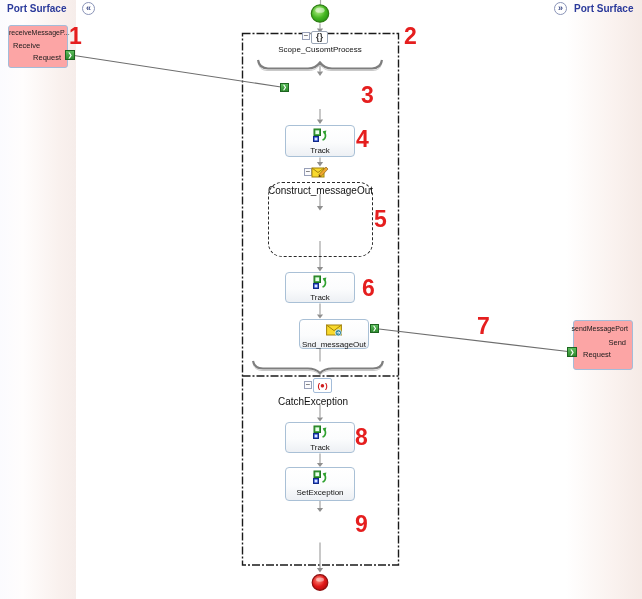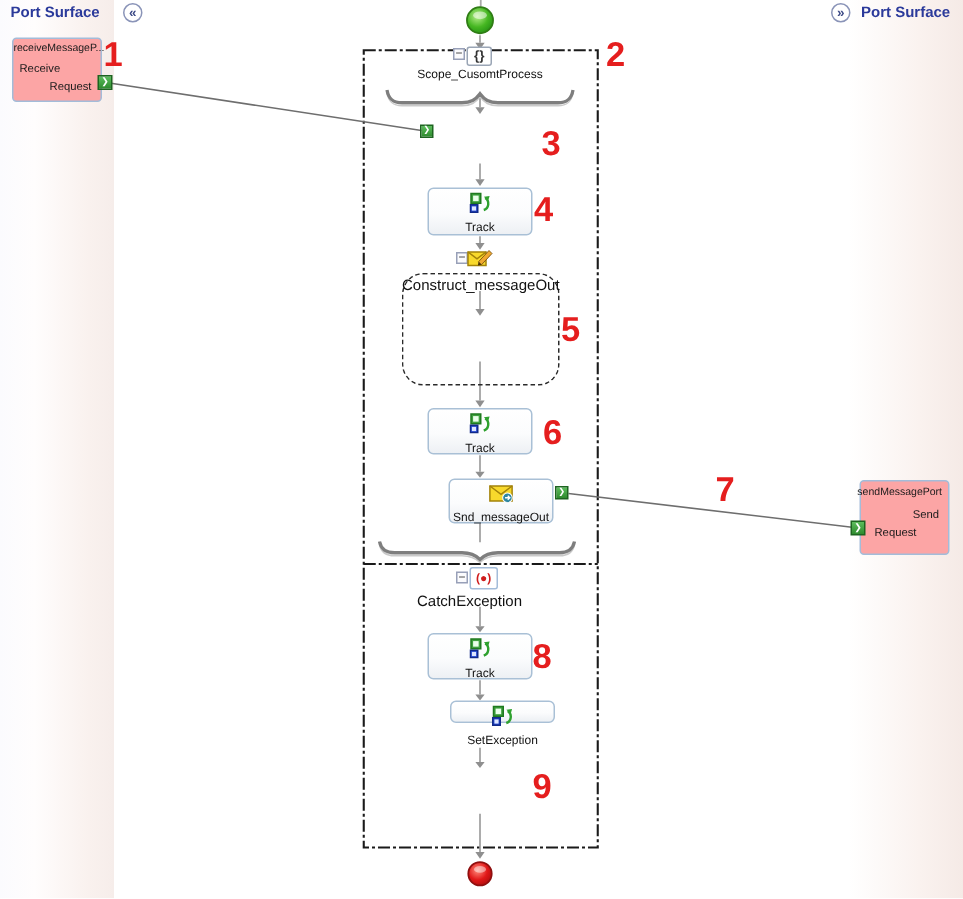--- a/index.html
+++ b/index.html
@@ -202,21 +202,21 @@
           <rect x="2.4" y="2.4" width="3.7" height="3.7" fill="#eaffea"></rect>
           <rect x="0.5" y="8.5" width="5" height="5" fill="#2244cc" stroke="#112a88"></rect>
           <rect x="1.6" y="9.6" width="2.8" height="2.8" fill="#dde6ff"></rect>
           <path d="M9.5,12 C13,11 13.6,6 10.5,4" fill="none" stroke="#2fa12f" stroke-width="1.6"></path>
           <path d="M12.4,6 L9.6,3.2 L13.4,2.6 Z" fill="#2fa12f"></path>
         </svg>
     </span>
     <span class="lbl">Track</span>
   </div>
 
-  <div class="shape" style="left:300px;top:467px;height:15px;">
+  <div class="shape" style="left:285px;top:467px;height:34px;">
     <span class="ic">
       <svg width="15" height="14" viewBox="0 0 15 14">
           <rect x="1" y="1" width="6.5" height="6.5" fill="#3fa03f" stroke="#1f7a1f"></rect>
           <rect x="2.4" y="2.4" width="3.7" height="3.7" fill="#eaffea"></rect>
           <rect x="0.5" y="8.5" width="5" height="5" fill="#2244cc" stroke="#112a88"></rect>
           <rect x="1.6" y="9.6" width="2.8" height="2.8" fill="#dde6ff"></rect>
           <path d="M9.5,12 C13,11 13.6,6 10.5,4" fill="none" stroke="#2fa12f" stroke-width="1.6"></path>
           <path d="M12.4,6 L9.6,3.2 L13.4,2.6 Z" fill="#2fa12f"></path>
         </svg>
     </span>

